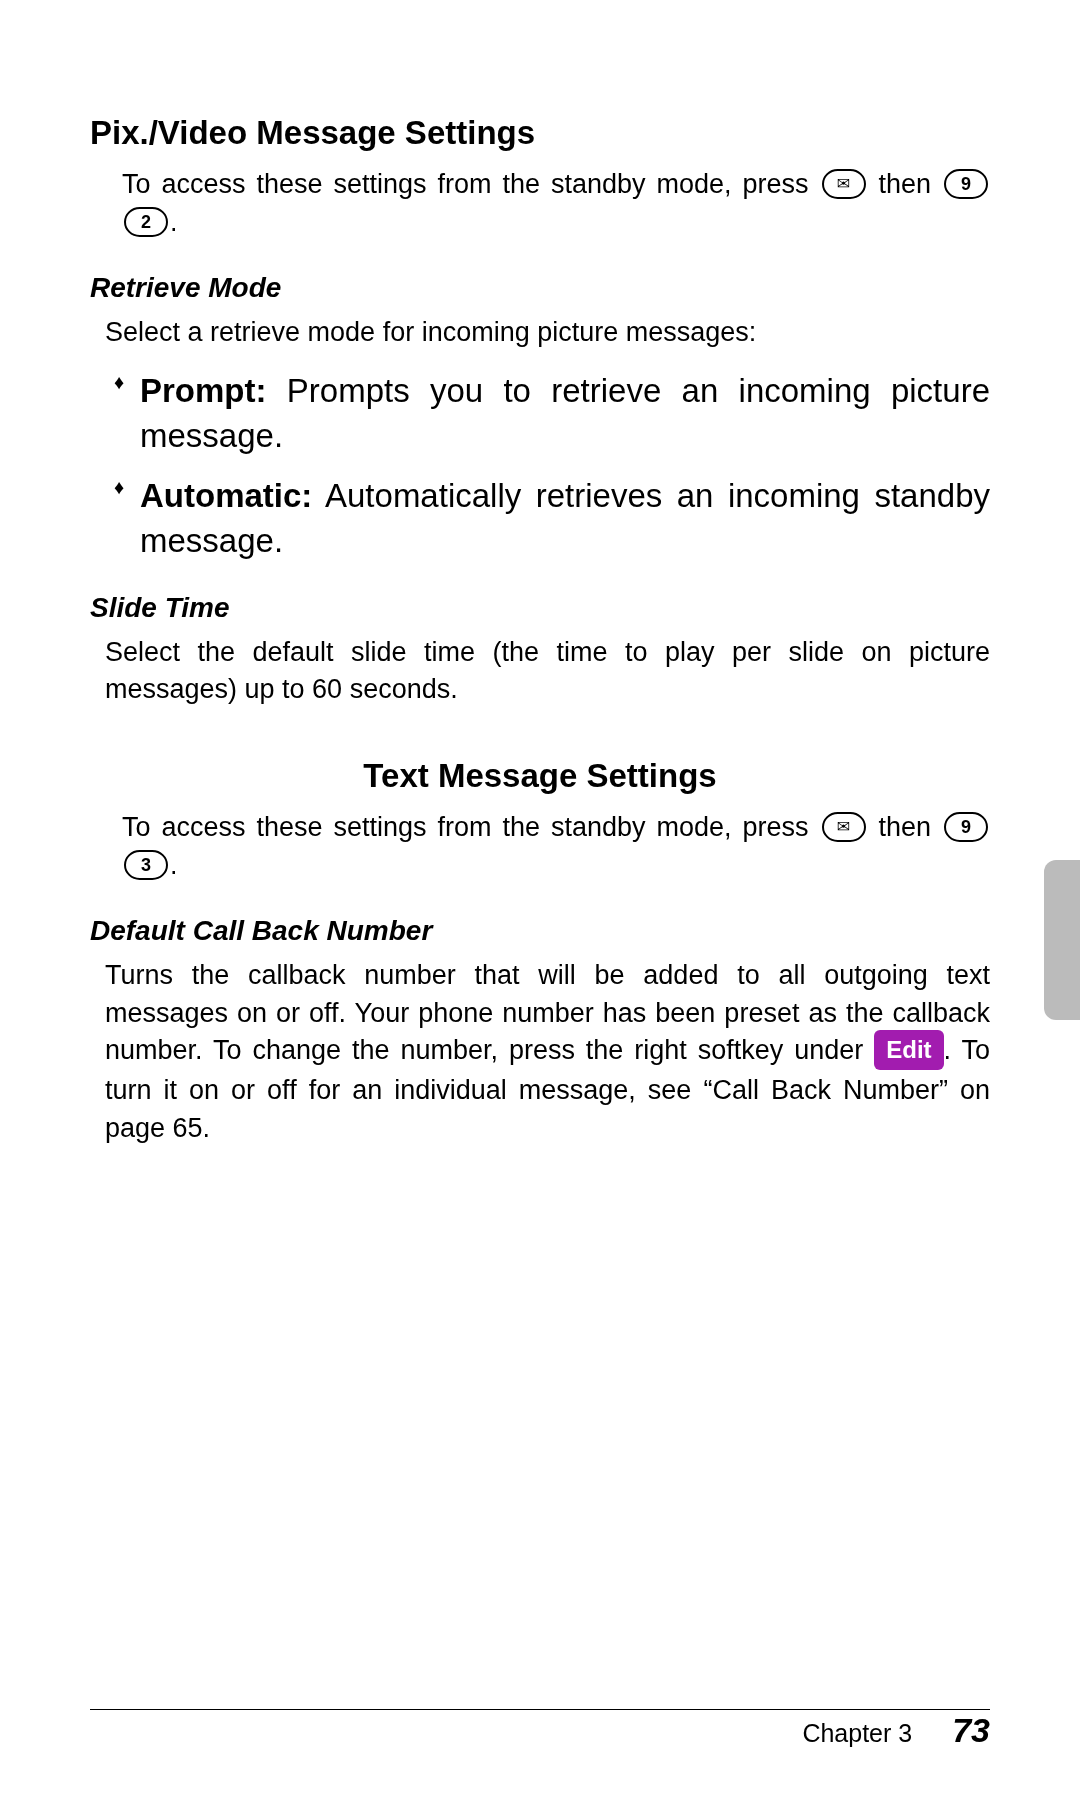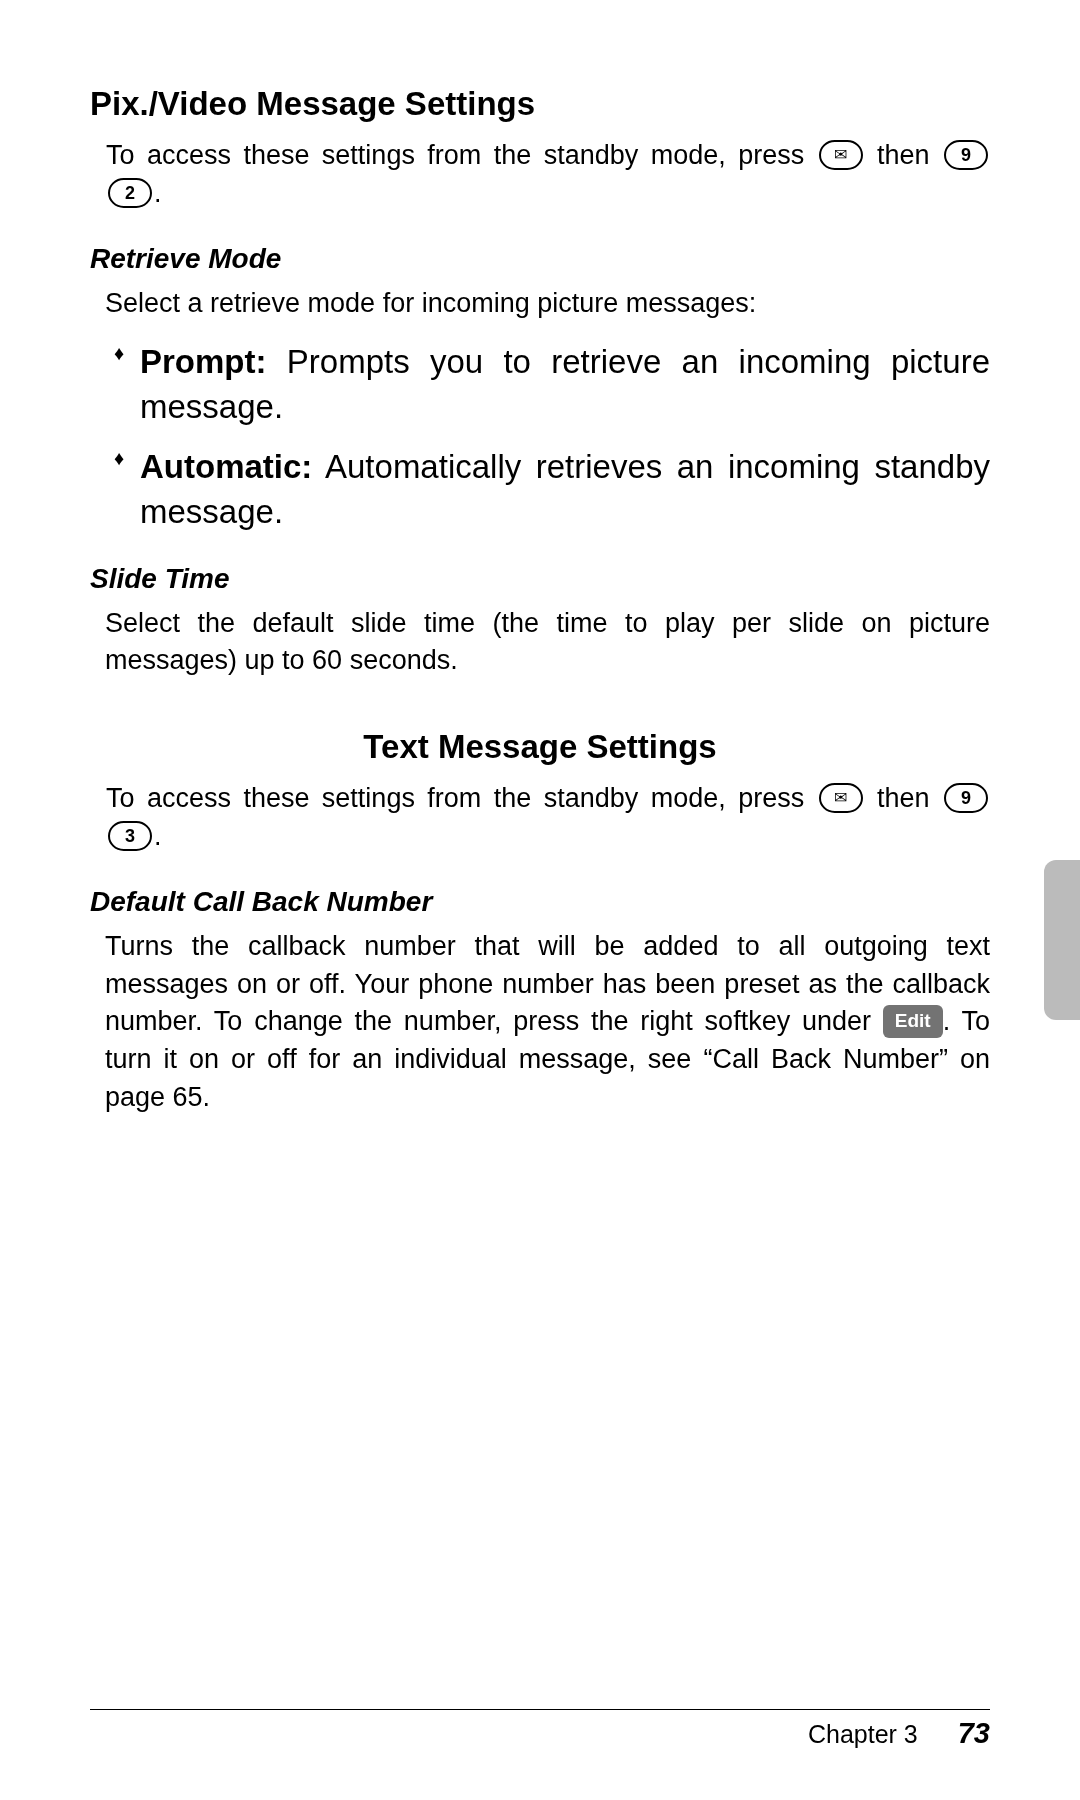--- a/index.html
+++ b/index.html
@@ -5,35 +5,35 @@
   * { margin: 0; padding: 0; box-sizing: border-box; }
   body {
     font-family: Arial, Helvetica, sans-serif;
     width: 1080px;
     height: 1800px;
     background: #fff;
     color: #000;
     position: relative;
   }
   .page {
-    padding: 85px 90px 0 90px;
+    padding: 114px 90px 0 90px;
   }
   h1 {
     font-size: 33px;
     font-weight: bold;
     margin-bottom: 14px;
   }
   h1.second {
     margin-top: 48px;
     text-align: center;
   }
   .intro {
     font-size: 27px;
     line-height: 1.4;
-    margin-left: 16px;
+    margin-left: 32px;
     margin-bottom: 30px;
     text-align: justify;
   }
   h2 {
     font-size: 28px;
     font-weight: bold;
     font-style: italic;
     margin-top: 28px;
     margin-bottom: 10px;
   }
@@ -78,23 +78,23 @@
     position: relative;
     top: -2px;
     margin: 0 2px;
   }
   .keybtn.mail {
     font-size: 16px;
     font-weight: normal;
   }
   .editbtn {
     display: inline-block;
-    background: #737373;
+    background: #a21caf;
     color: #fff;
-    font-size: 19px;
+    font-size: 24px;
     font-weight: bold;
     padding: 3px 12px;
     border-radius: 6px;
     vertical-align: middle;
     position: relative;
     top: -2px;
   }
   .side-tab {
     position: absolute;
     right: 0;
@@ -117,21 +117,21 @@
     right: 90px;
     bottom: 50px;
     font-size: 25px;
     display: flex;
     align-items: baseline;
     gap: 40px;
   }
   .footer .pageno {
     font-weight: bold;
     font-style: italic;
-    font-size: 29px;
+    font-size: 34px;
   }
   b { font-weight: bold; }
 </style>
 </head>
 <body>
 
 <div class="page">
 
   <h1>Pix./Video Message Settings</h1>
   <p class="intro">

